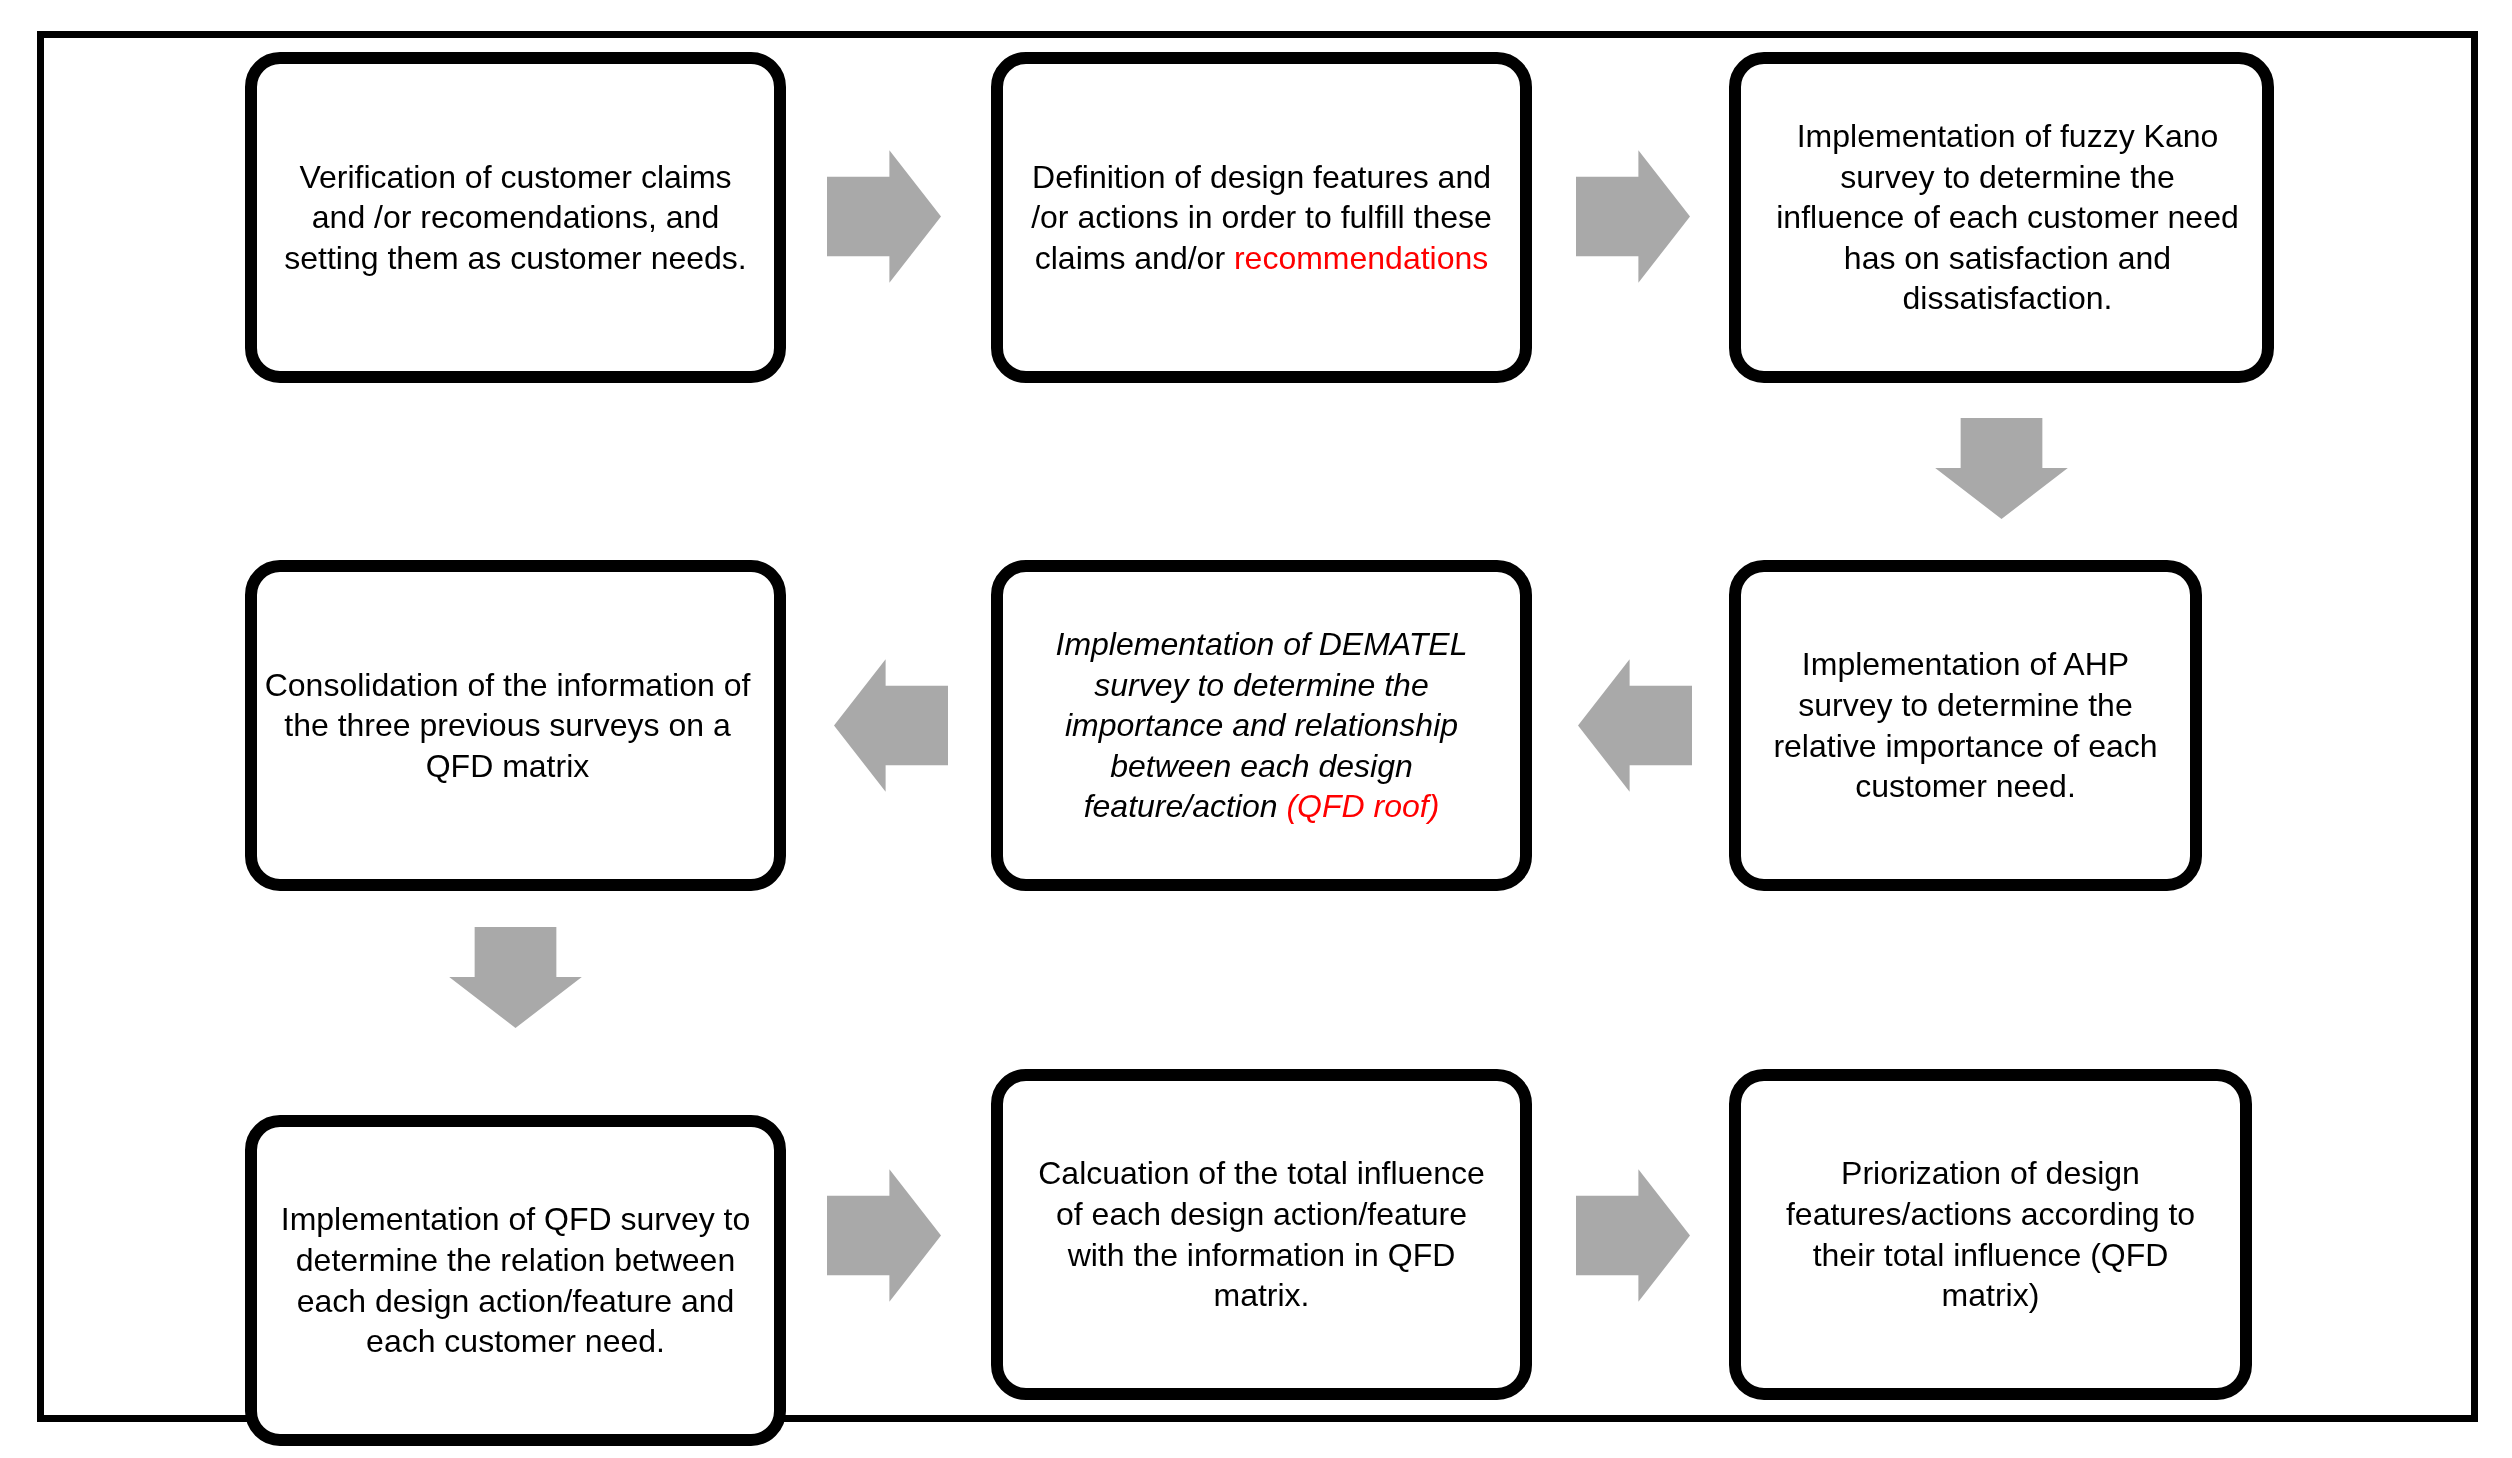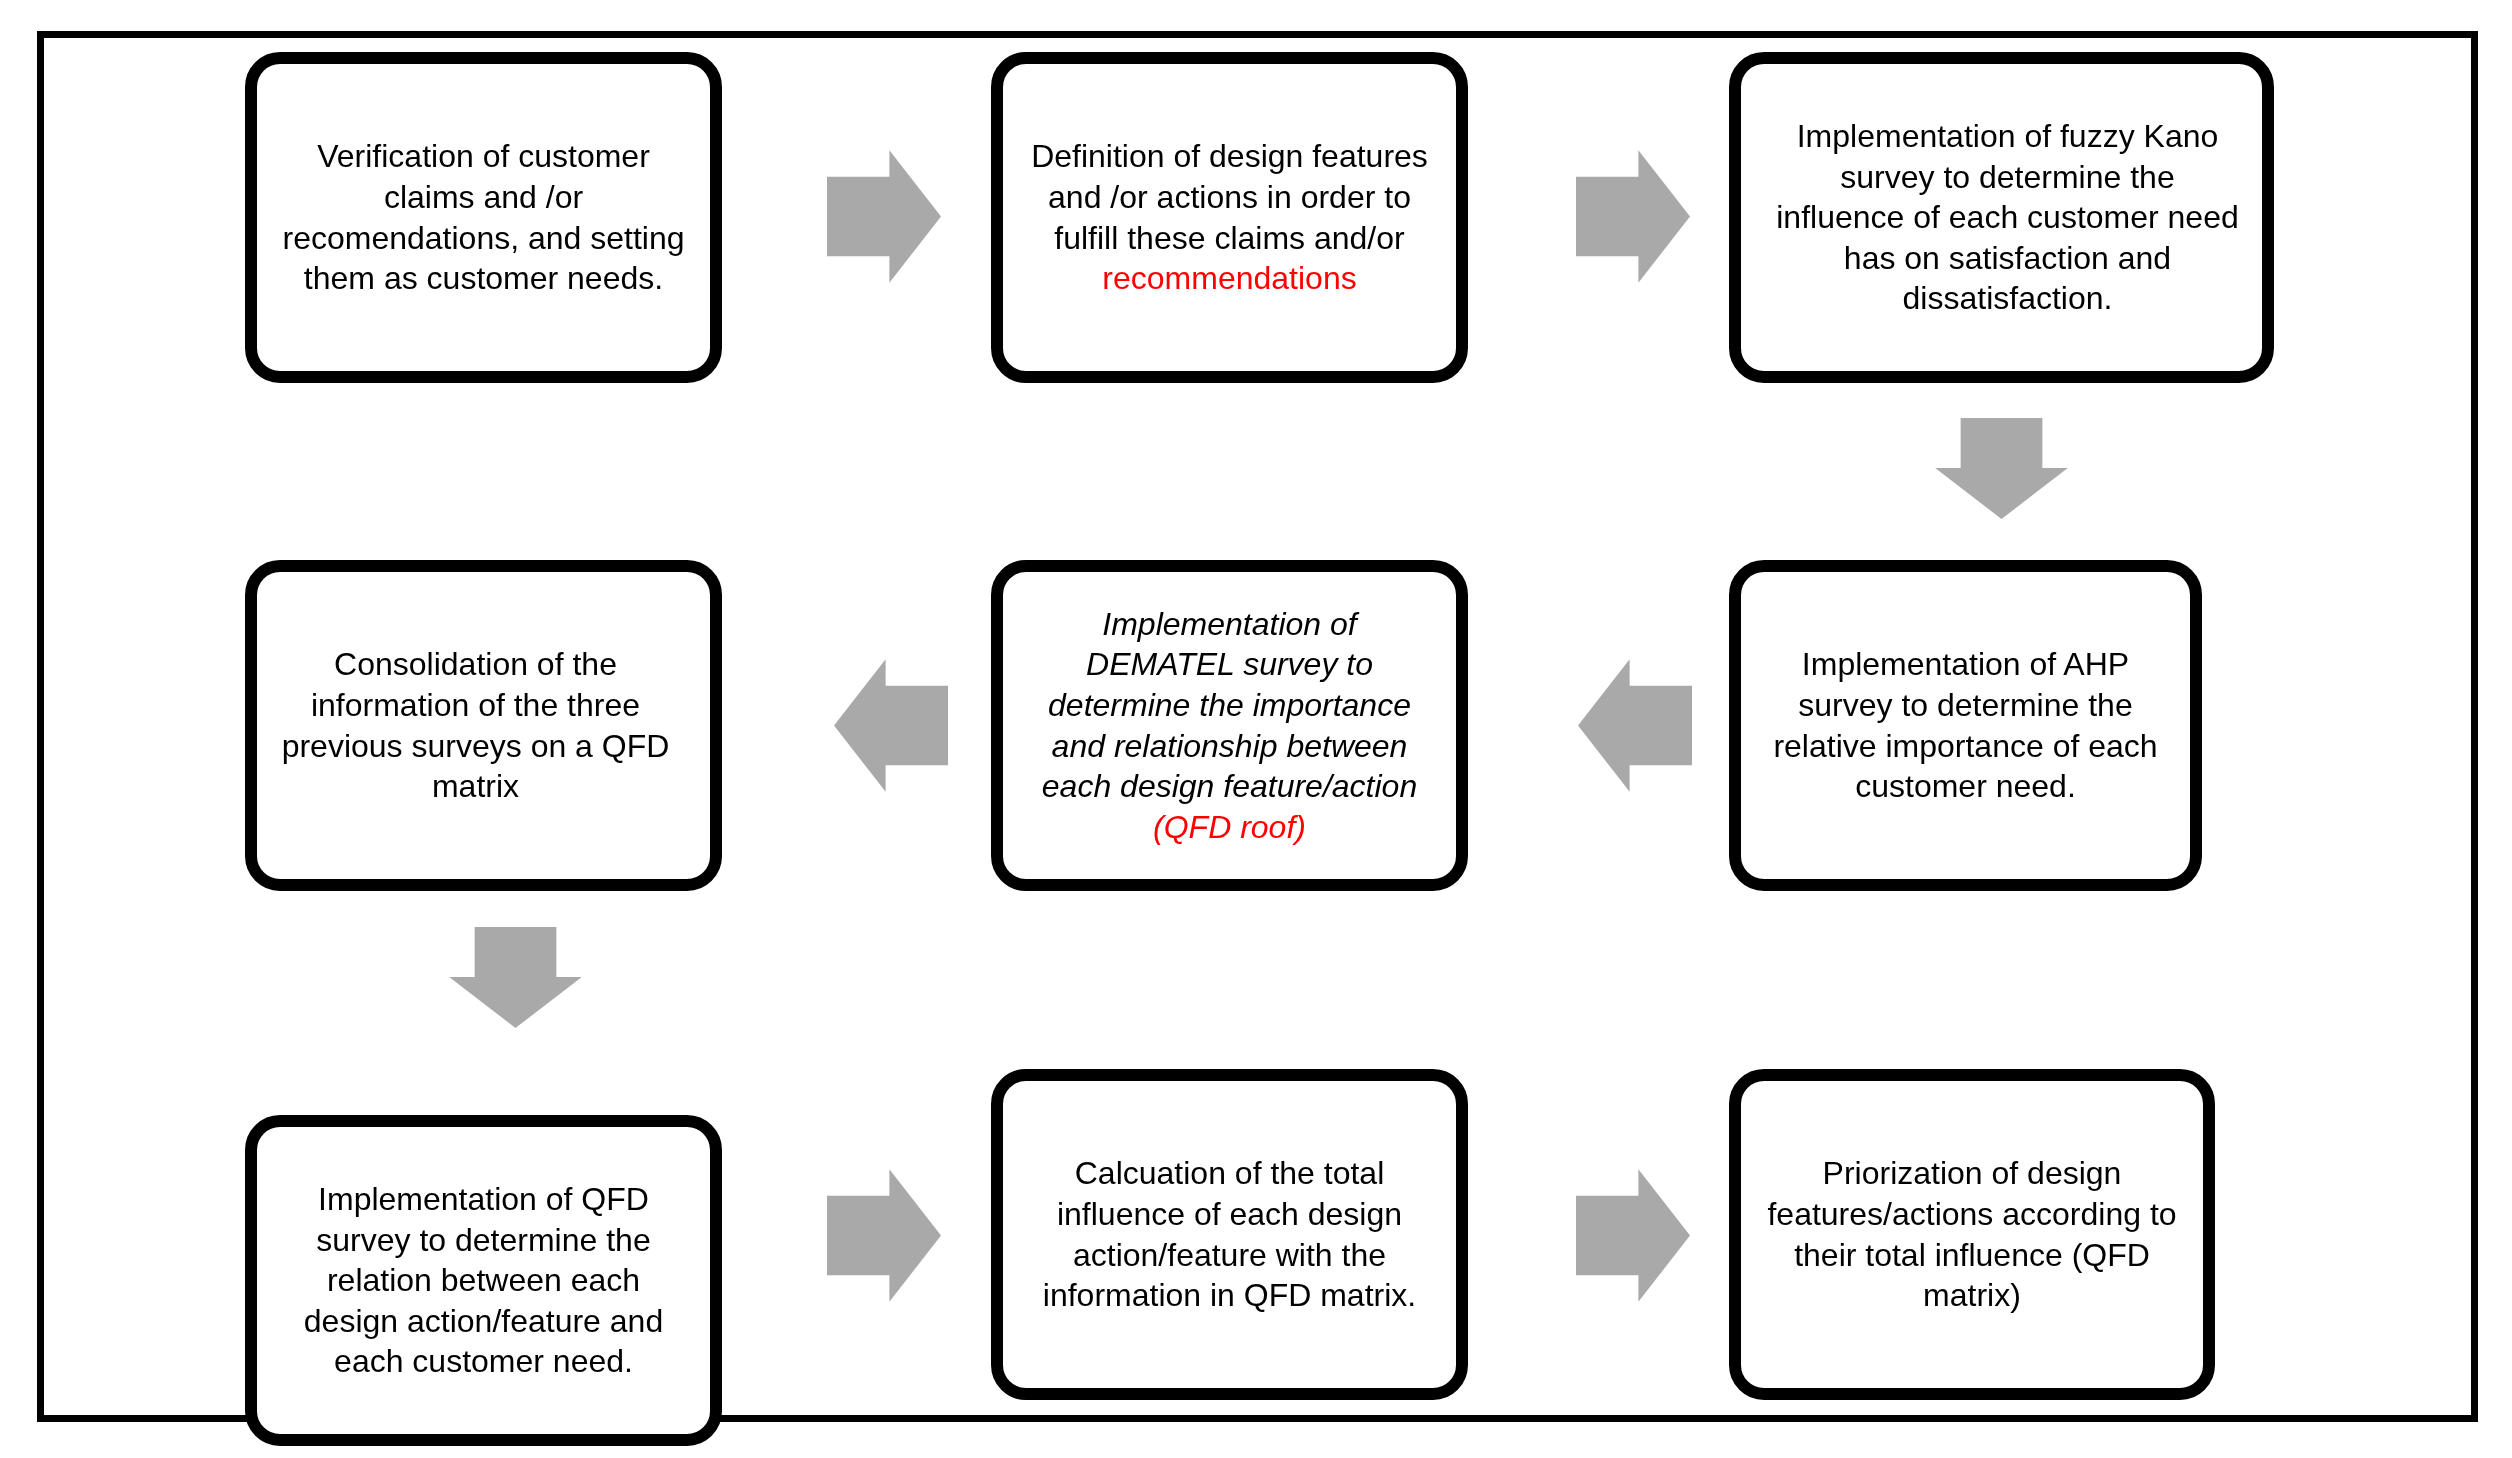--- a/index.html
+++ b/index.html
@@ -23,21 +23,21 @@
   }
   .frame{
     position:absolute;
     left:37px; top:31px;
     width:2441px; height:1391px;
     border:7.7px solid var(--border);
     box-sizing:border-box;
   }
   .box{
     position:absolute;
-    width:477px; height:331px;
+    width:541px; height:331px;
     box-sizing:border-box;
     border:12.3px solid var(--border);
     border-radius:35px;
     background:var(--background);
     display:flex;
     align-items:center;
     justify-content:center;
     text-align:center;
     padding:18.5px 23px;
   }
@@ -49,21 +49,21 @@
   }
   .red{ color:var(--highlight); }
   .b1{ left:245px;  top:52px;   }
   .b2{ left:991px; top:52px;   }
   .b3{ left:1729px; top:52px;  width:545px;padding-left:35px; }
   .b4{ left:1729px; top:560px; width:473px; }
   .b5{ left:991px; top:560px;font-style:italic;  }
   .b6{ left:245px;  top:560px;padding-left:7px;  }
   .b7{ left:245px;  top:1115px; }
   .b8{ left:991px; top:1069px; }
-  .b9{ left:1729px; top:1069px; width:486px;align-items:center; }
+  .b9{ left:1729px; top:1069px; width:523px;align-items:center; }
   .arrow{ position:absolute; }
   .arrow-shape{ fill:var(--arrow); }
   .a12{ left:827px; top:150px;  }
   .a23{ left:1576px; top:150px;  }
   .a34{ left:1935px; top:418px;  }
   .a45{ left:1578px; top:659px;  }
   .a56{ left:834px; top:659px;  }
   .a67{ left:449px;  top:927px; }
   .a78{ left:827px; top:1169px; }
   .a89{ left:1576px; top:1169px; }

